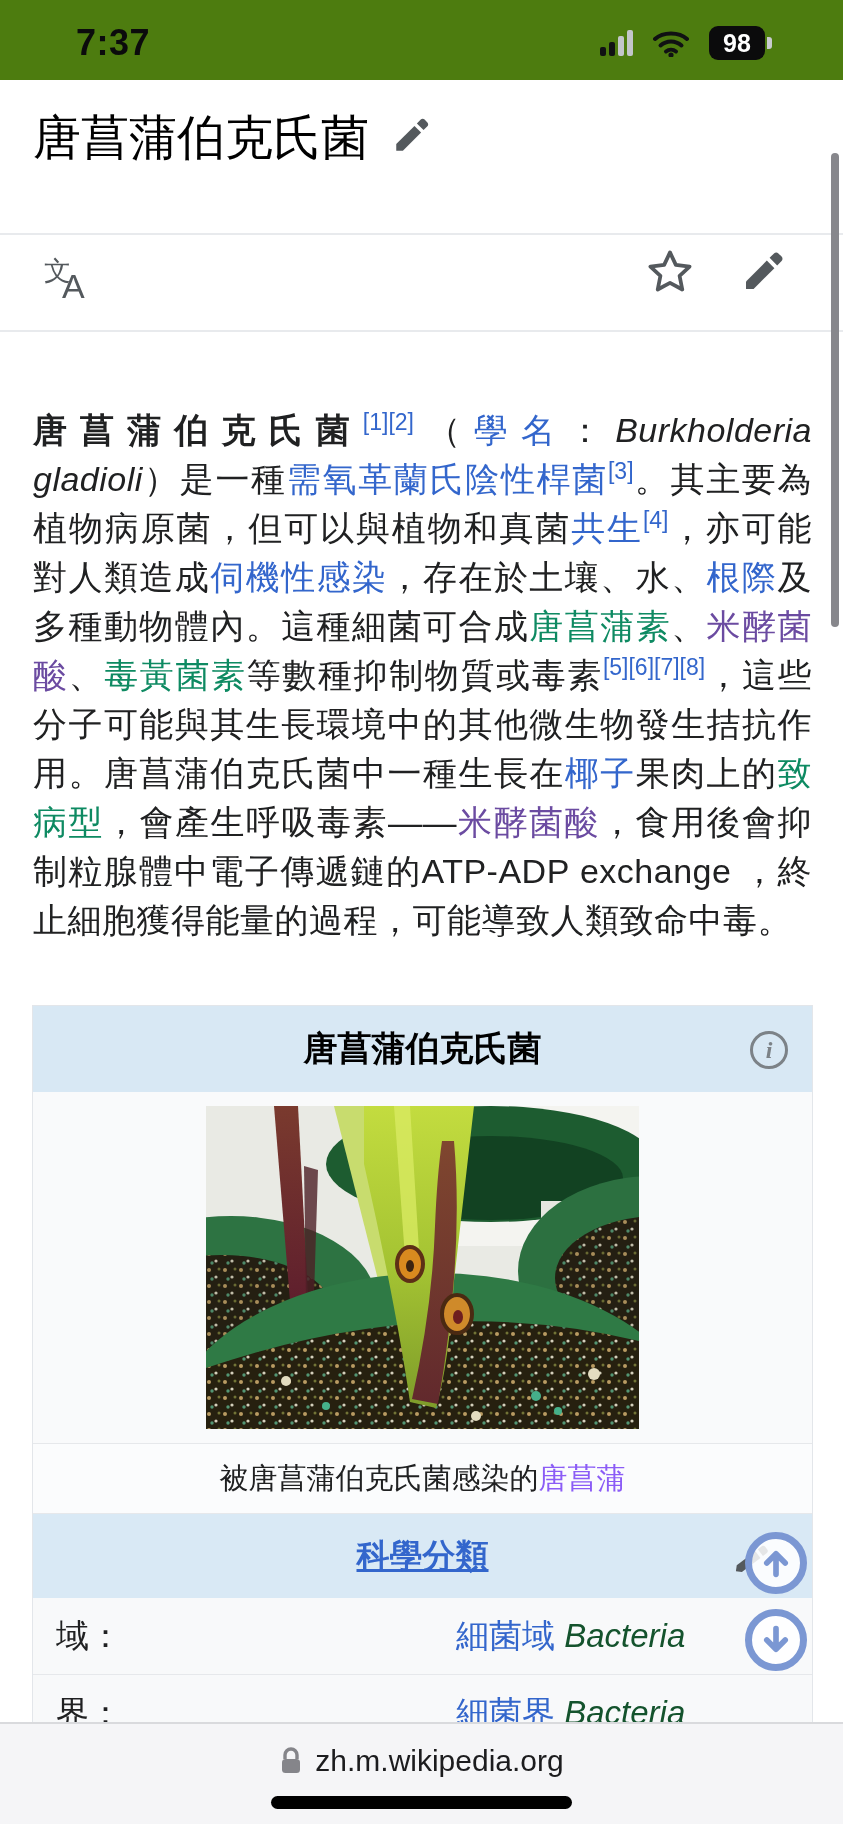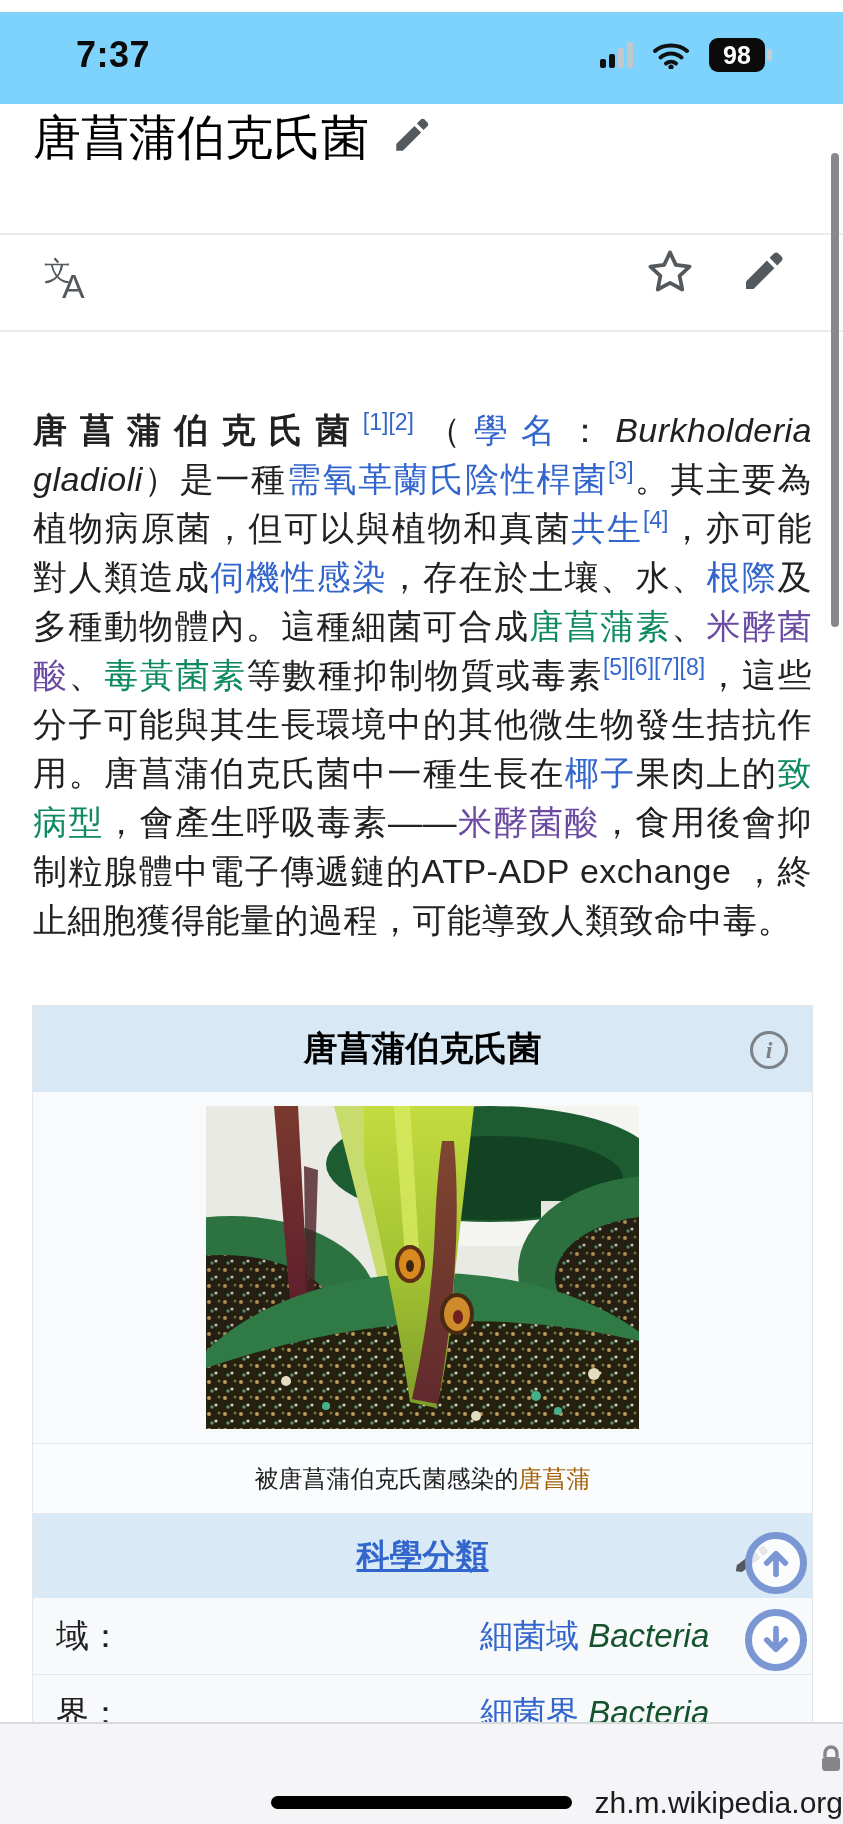--- a/index.html
+++ b/index.html
@@ -4,22 +4,22 @@
 <style>
   html,body{margin:0;padding:0;}
   body{
     width:843px;height:1824px;position:relative;overflow:hidden;
     background:#ffffff;
     font-family:"Liberation Sans","DejaVu Sans",sans-serif;
     color:#202122;
   }
   
   .status-bar{
-    position:absolute;top:12px;left:0;width:843px;height:92px;
-    background:#7dd3fc;
+    position:absolute;top:0;left:0;width:843px;height:80px;
+    background:#4d7c0f;
   }
   .sb-time{
     position:absolute;left:76px;top:22px;
     font-size:36px;font-weight:700;color:#0b0b0c;letter-spacing:.5px;
   }
   .sb-right{position:absolute;right:78px;top:26px;display:flex;align-items:center;gap:20px;}
   .sb-bars{display:flex;align-items:flex-end;gap:3px;height:26px;}
   .sb-bars i{display:block;width:6px;border-radius:2px;background:#c3c6cb;}
   .sb-bars i:nth-child(1){height:9px;background:#101113;}
   .sb-bars i:nth-child(2){height:14px;background:#101113;}
@@ -74,53 +74,53 @@
     position:absolute;right:24px;top:25px;width:32px;height:32px;border:3px solid #7c8287;
     border-radius:50%;color:#7c8287;
     font-family:"Liberation Serif","DejaVu Serif",serif;font-style:italic;font-weight:700;
     font-size:24px;display:flex;align-items:center;justify-content:center;cursor:pointer;
   }
   .ib-image-cell{height:351px;background:#f9fafb;display:flex;align-items:center;justify-content:center;border-bottom:1px solid #e6e8eb;}
   .ib-photo{display:block;cursor:pointer;}
   .ib-caption{
     height:69px;background:#fbfcfd;border-bottom:1px solid #e6e8eb;
     display:flex;align-items:center;justify-content:center;
-    font-size:24px;color:#202122;
-  }
-  .ib-caption .cap-link{color:#a16207;}
+    font-size:29px;color:#202122;
+  }
+  .ib-caption .cap-link{color:#8b5cf6;}
   .ib-section{
     height:84px;background:#d9e9f5;
     display:flex;align-items:center;justify-content:center;
   }
   .ib-section span{color:#3366cc;font-size:33px;font-weight:600;cursor:pointer;text-decoration:underline;}
   .ib-row{
     height:76px;display:flex;align-items:center;background:#f8f9fa;
   }
   .ib-row + .ib-row{border-top:1px solid #e6e8eb;}
   .ib-rank{width:400px;padding-left:23px;font-size:33px;color:#202122;}
   .ib-value{font-size:33px;}
-  .ib-value .tx-link{color:#3366cc;cursor:pointer;margin-left:24px;}
+  .ib-value .tx-link{color:#3366cc;cursor:pointer;}
   .ib-value .tx-latin{color:#14532d;font-style:italic;}
   
   .float-btn{
     position:absolute;left:745px;width:48px;height:48px;background:rgba(255,255,255,.85);
     border:7px solid #7b97d3;border-radius:50%;z-index:30;cursor:pointer;
     display:flex;align-items:center;justify-content:center;
   }
   .btn-up{top:1532px;}
   .btn-down{top:1609px;}
   .hidden-pencil{position:absolute;left:733px;top:1540px;z-index:29;}
   
   .bottom-bar{
     position:absolute;left:0;top:1722px;width:843px;height:102px;
     background:#f5f5f7;border-top:2px solid #d9dadd;z-index:40;
   }
   .url-pill{
-    position:absolute;left:0;right:0;top:20px;display:flex;align-items:flex-end;justify-content:center;gap:12px;
-    font-size:30px;color:#1c1c1e;cursor:pointer;flex-direction:column;
+    position:absolute;left:0;right:0;top:20px;display:flex;align-items:center;justify-content:center;gap:12px;
+    font-size:30px;color:#1c1c1e;cursor:pointer;
   }
   .home-indicator{
     position:absolute;left:271px;top:72px;width:301px;height:13px;border-radius:7px;background:#000;cursor:pointer;
   }
   
   .scrollbar{
     position:absolute;left:831px;top:153px;width:8px;height:474px;
     background:#87878c;border-radius:4px;z-index:35;cursor:pointer;
   }
   svg{display:block;}

